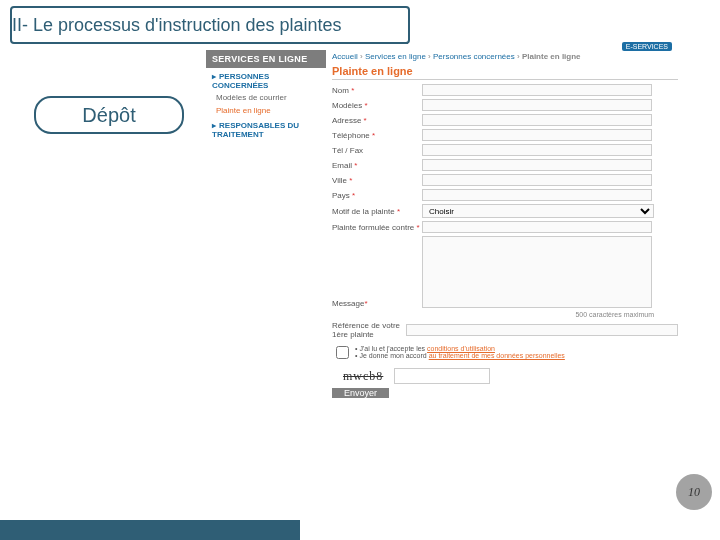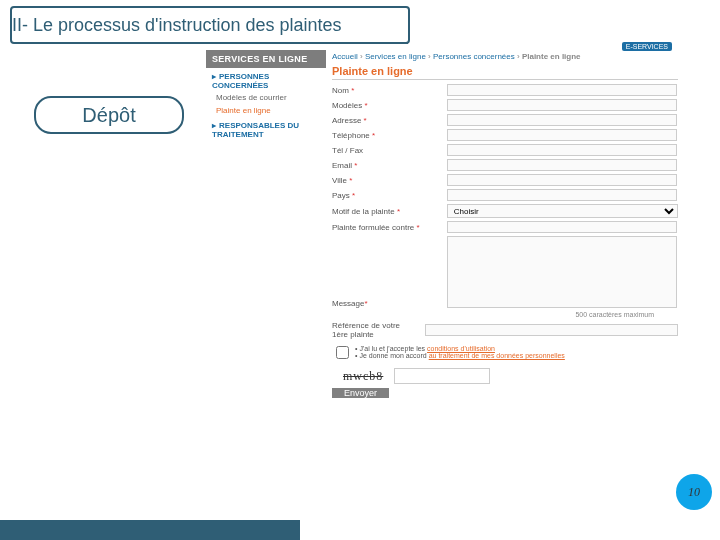--- a/index.html
+++ b/index.html
@@ -1,36 +1,36 @@
 <!DOCTYPE html>
 <html><head>
 <meta charset="utf-8">
 <style>
 html,body{margin:0;padding:0;font-family:"Segoe UI",Arial,sans-serif;background:#fff;}
 .slide{position:relative;width:720px;height:540px;overflow:hidden;}
 .title-bar{position:absolute;left:10px;top:6px;width:396px;height:34px;border:2px solid #2f5e75;border-radius:4px;display:flex;align-items:center;color:#2f5e75;font-size:18px;font-weight:500;}
 .title-underline{position:absolute;left:18px;top:42px;width:390px;height:0;border-top:2px solid #2f5e75;}
 .depot-pill{position:absolute;left:34px;top:96px;width:146px;height:34px;border:2px solid #2f5e75;border-radius:17px;display:flex;align-items:center;justify-content:center;color:#2f5e75;font-size:20px;font-weight:500;}
-.page-num{position:absolute;right:8px;bottom:30px;width:36px;height:36px;border-radius:50%;background:#0ea5e9;display:flex;align-items:center;justify-content:center;font-size:12px;font-style:italic;font-family:Georgia,serif;color:#333;}
+.page-num{position:absolute;right:8px;bottom:30px;width:36px;height:36px;border-radius:50%;background:#a3a3a3;display:flex;align-items:center;justify-content:center;font-size:12px;font-style:italic;font-family:Georgia,serif;color:#333;}
 .bottom-bar{position:absolute;left:0;bottom:0;width:300px;height:20px;background:#2f5e75;}
 .screenshot{position:absolute;left:206px;top:50px;width:472px;font-size:9px;color:#333;}
 .sidebar{float:left;width:120px;}
 .sb-header{background:#7d7d7d;color:#fff;font-size:9px;font-weight:700;padding:4px 6px;letter-spacing:0.3px;}
 .sb-section{color:#1c6ea4;font-size:8px;font-weight:700;padding:4px 6px 1px;}
 .sb-item{color:#666;font-size:8px;padding:2px 6px 2px 10px;}
 .sb-item.active{color:#e66c2c;}
 .arrow{color:#1c6ea4;margin-right:3px;}
 .main{margin-left:126px;}
 .breadcrumb{font-size:8px;color:#888;padding:2px 0 4px;}
 .breadcrumb span{color:#1c6ea4;}
 .form-title{color:#e66c2c;font-size:11px;font-weight:700;border-bottom:1px solid #ccc;padding-bottom:2px;margin-bottom:4px;}
 .badge{position:absolute;right:6px;top:-8px;background:#1c6ea4;color:#fff;padding:1px 4px;font-size:7px;border-radius:2px;}
 .fld{display:flex;align-items:center;margin:3px 0;}
 .fld label{width:90px;font-size:8px;color:#555;}
-.fld input,.fld select,.fld textarea{font-size:8px;border:1px solid #ccc;background:#fafafa;padding:1px 2px;box-sizing:border-box;margin-left:25px;}
+.fld input,.fld select,.fld textarea{font-size:8px;border:1px solid #ccc;background:#fafafa;padding:1px 2px;box-sizing:border-box;}
 .fld input{width:230px;height:12px;}
 .fld select{width:232px;height:14px;}
 .fld textarea{width:230px;height:72px;resize:none;}
 .req{color:#d33;}
 .maxnote{font-size:7px;color:#888;text-align:right;width:322px;margin-top:1px;}
 .long-input{width:330px!important;height:12px;}
 .consent{font-size:7px;color:#555;margin:6px 0;display:flex;gap:3px;}
 .consent input{margin-top:1px;}
 .link{color:#e66c2c;text-decoration:underline;}
 .captcha-row{display:flex;align-items:center;gap:11px;margin:2px 11px 4px;}

